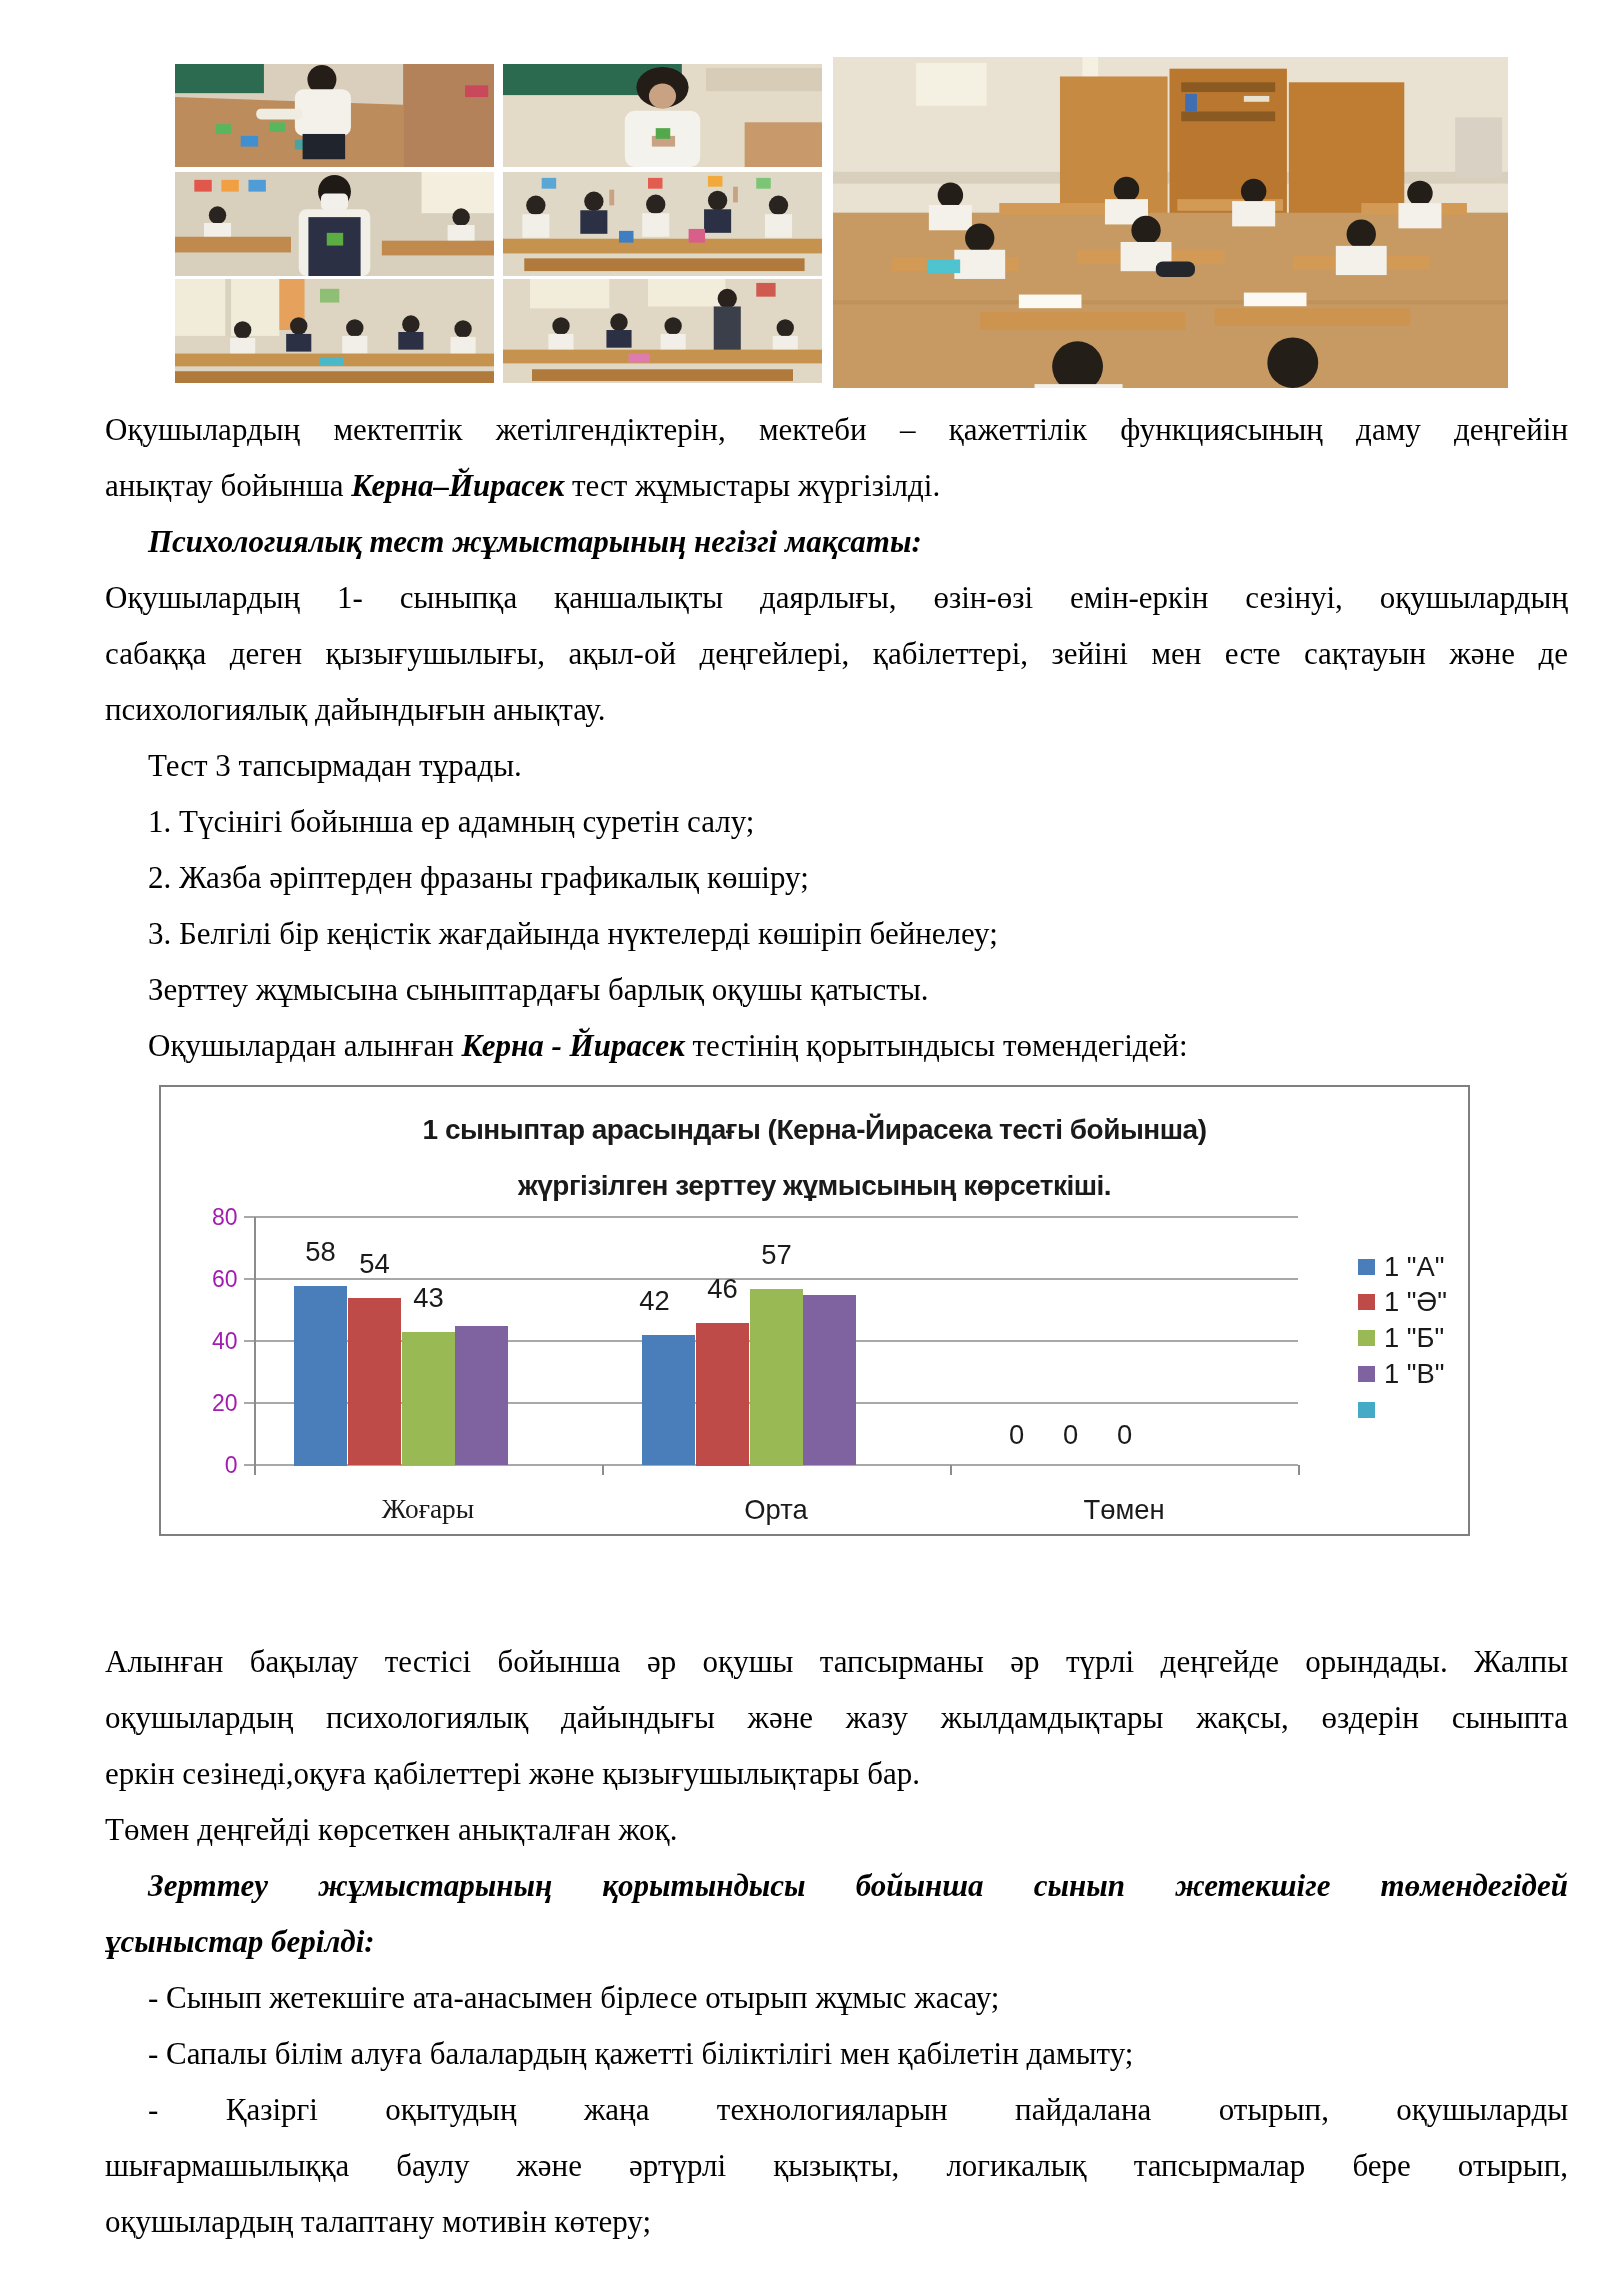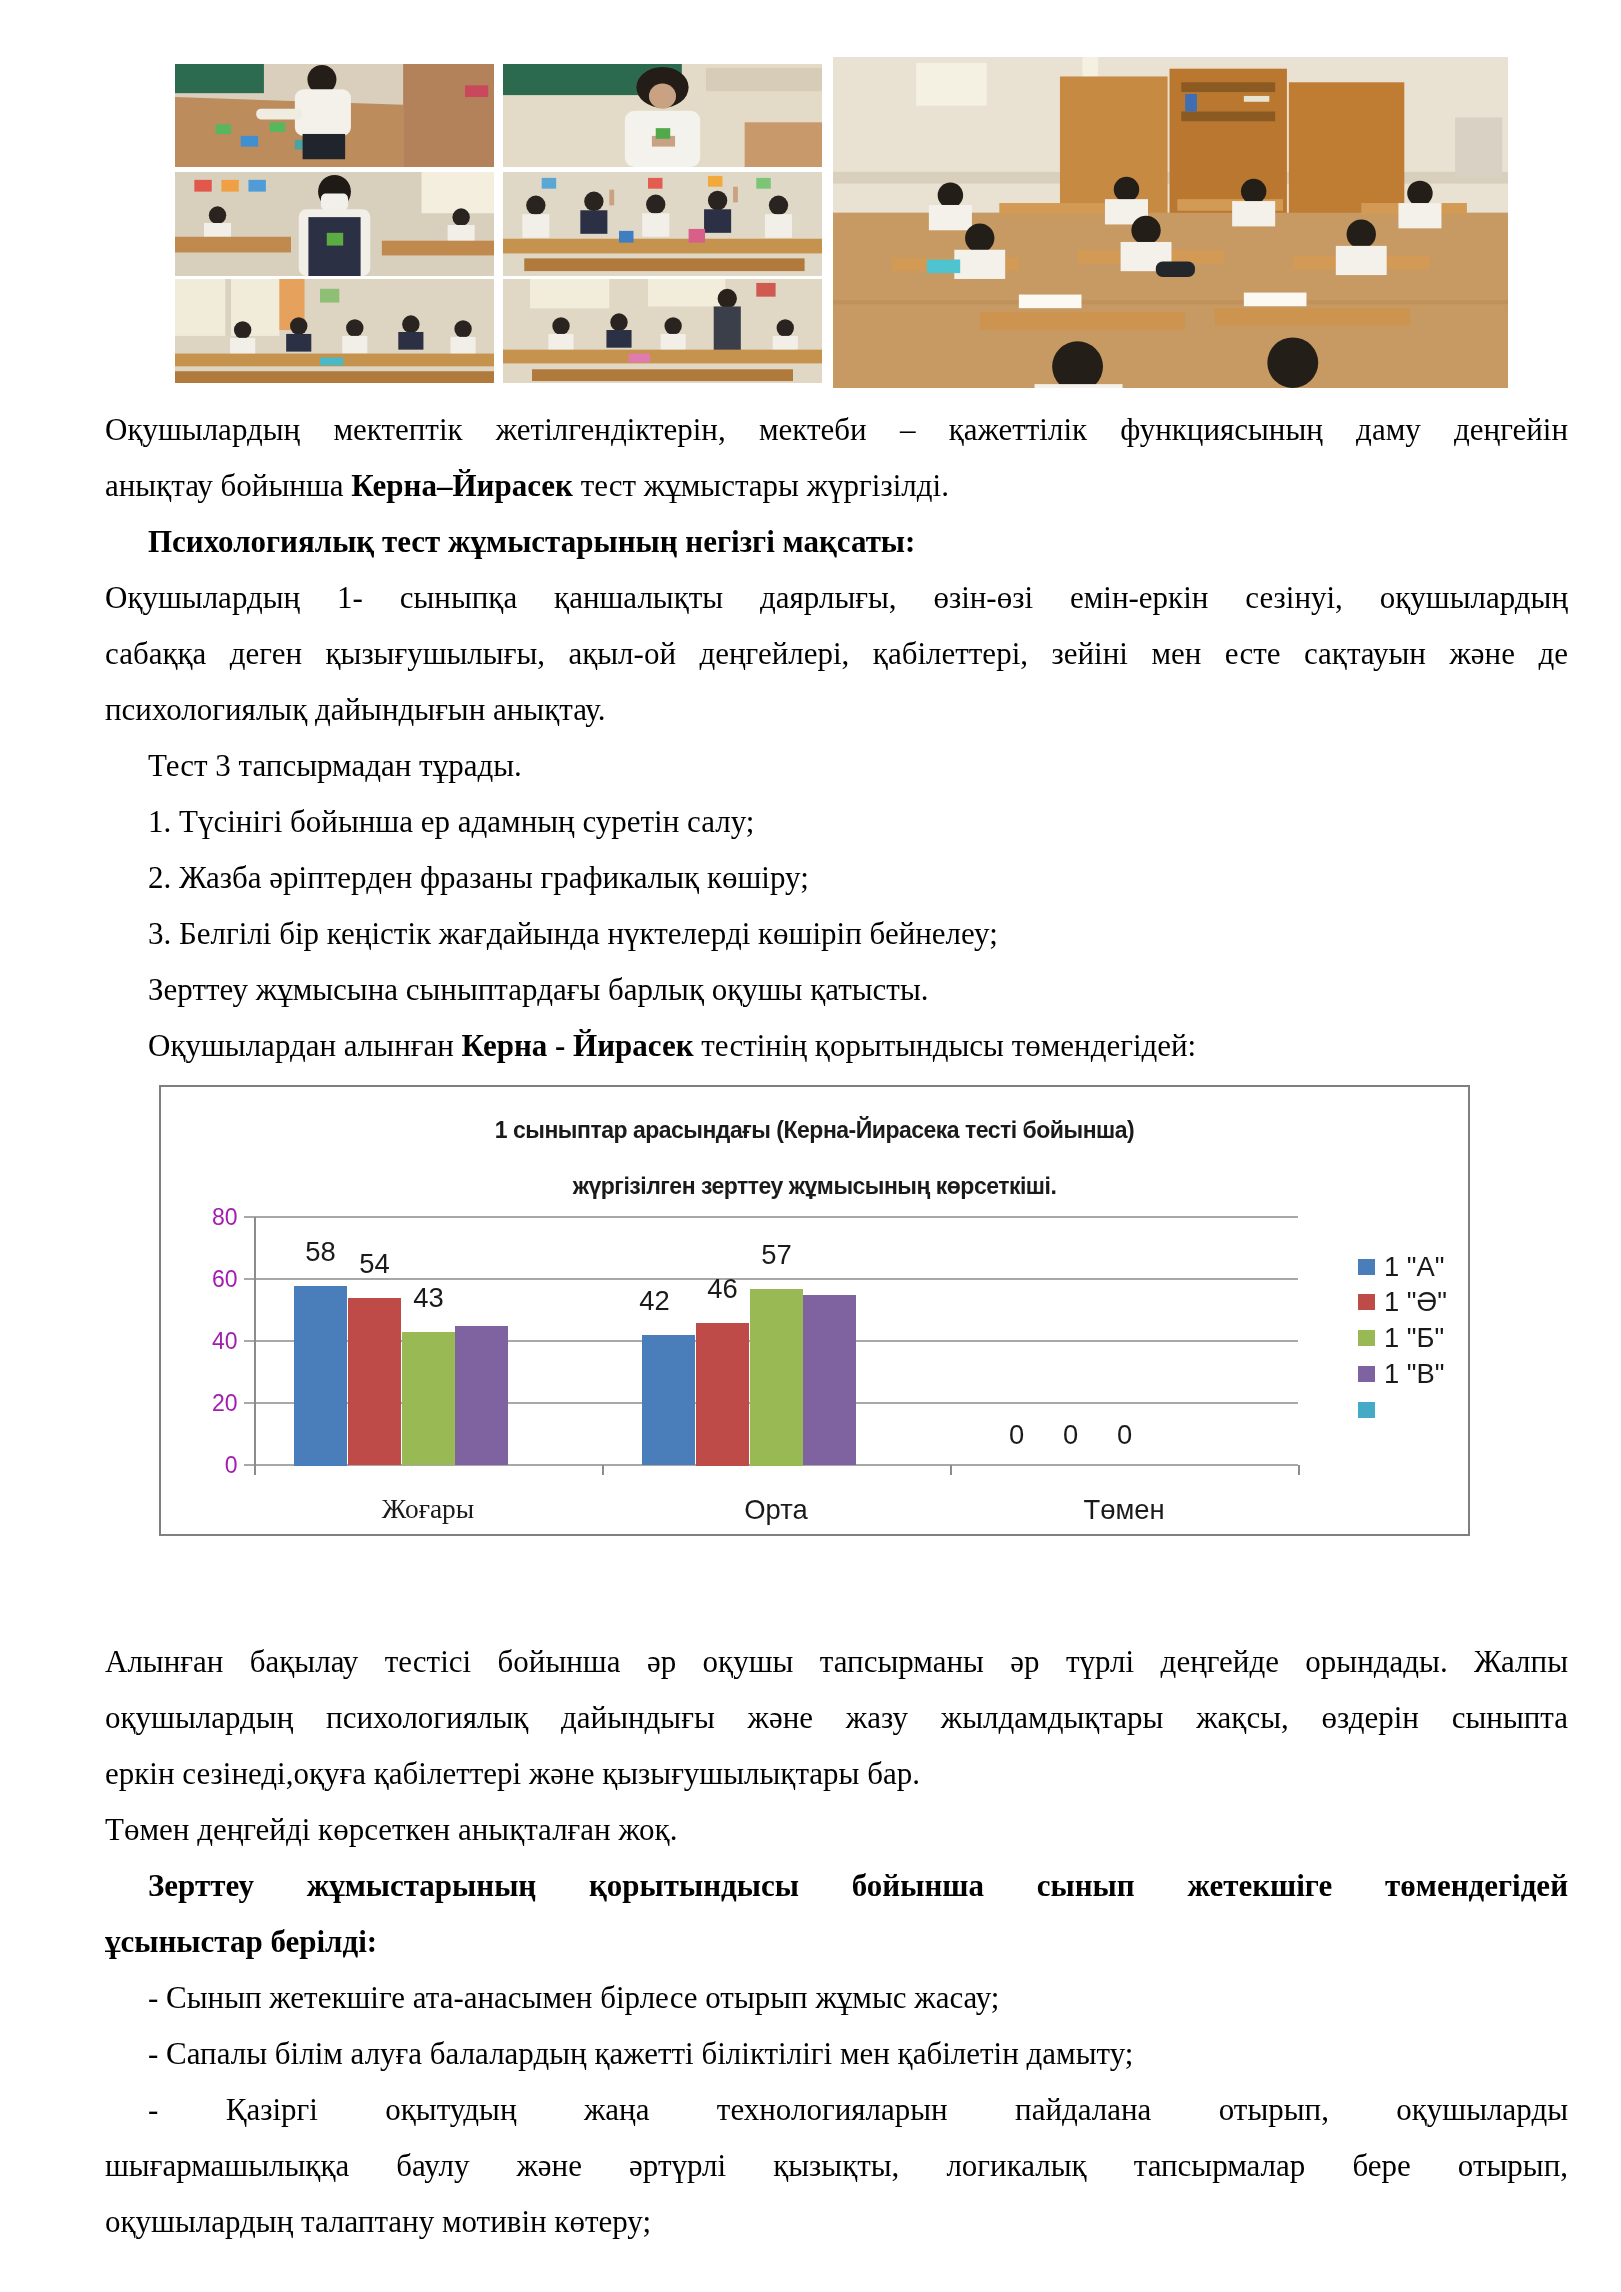--- a/index.html
+++ b/index.html
@@ -22,30 +22,30 @@
   .ph7 { left:833px; top:57px;  width:675px; height:331px; }
   
   .content { position:relative; padding:0 53px 0 105px; }
   .content.top { padding-top:402px; }
   .line {
     font-size:31px; line-height:56px; height:56px; overflow:hidden;
     text-align:left; white-space:normal;
   }
   .line.jfull { text-align:justify; text-align-last:justify; }
   .line.ind { padding-left:43px; }
-  .line .b { font-weight:bold; }
+  .line .b { font-weight:bold;font-style:italic; }
   
   .chart-box {
     position:relative; margin-left:54px; margin-top:10.8px;
     width:1311px; height:451px; border:2px solid #7f7f7f;
     background:#fff; font-family:"Liberation Sans", sans-serif;
   }
   .chart-title {
     position:absolute; left:0; top:15.7px; width:100%;
-    text-align:center; font-weight:bold; font-size:23px; line-height:56px;
+    text-align:center; font-weight:bold; font-size:28px; line-height:56px;
     color:#1a1a1a; letter-spacing:-0.5px;
   }
   .gridline { position:absolute; height:2px; background:#a8a8a8; }
   .axis-v { position:absolute; width:2px; background:#8c8c8c; }
   .tick { position:absolute; width:2px; height:9.8px; background:#8c8c8c; }
   .ylab {
     position:absolute; width:59px; text-align:right;
     font-size:23px; color:#a21caf; line-height:29px;
   }
   .bar { position:absolute; }

